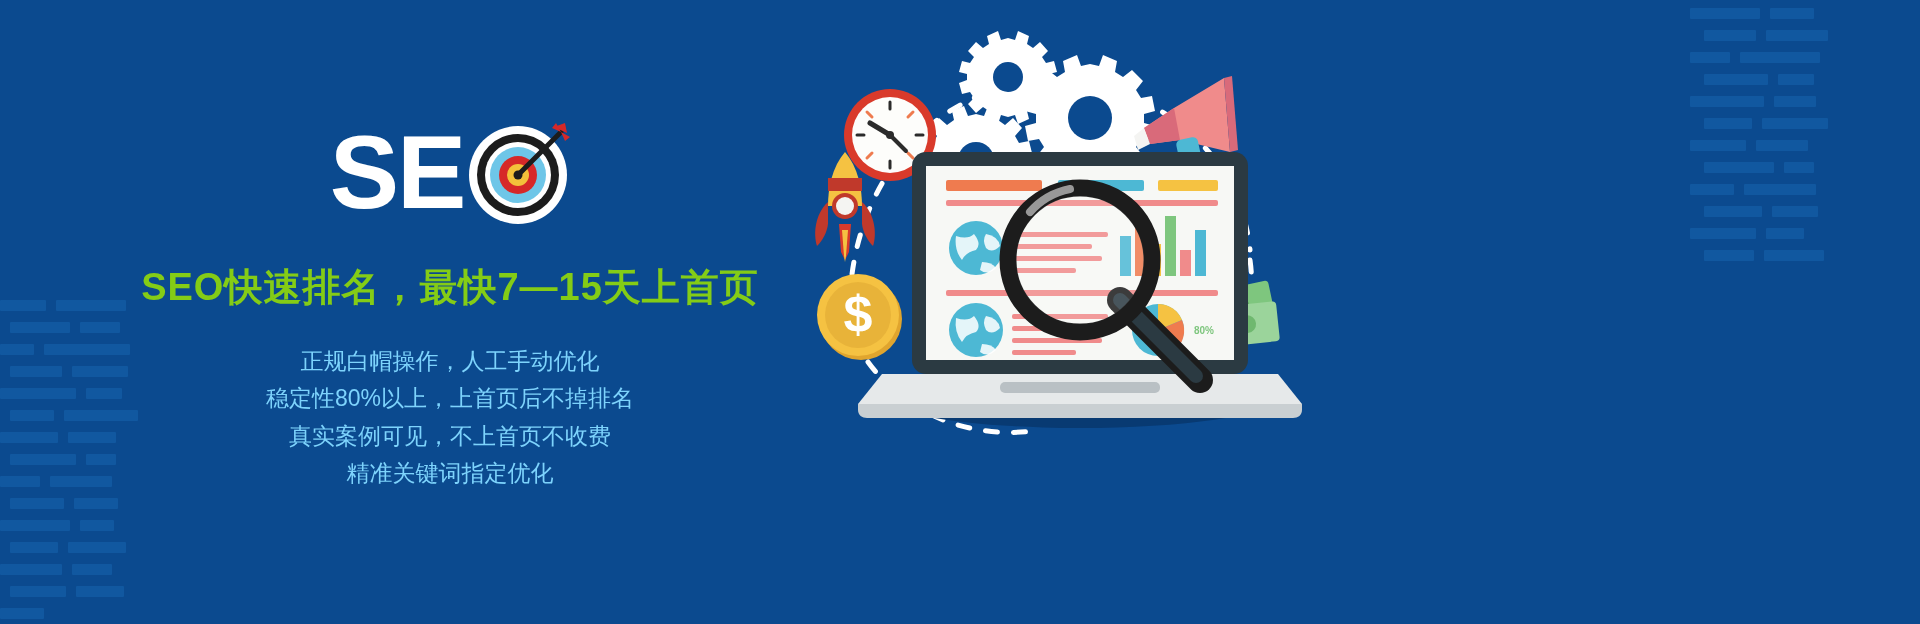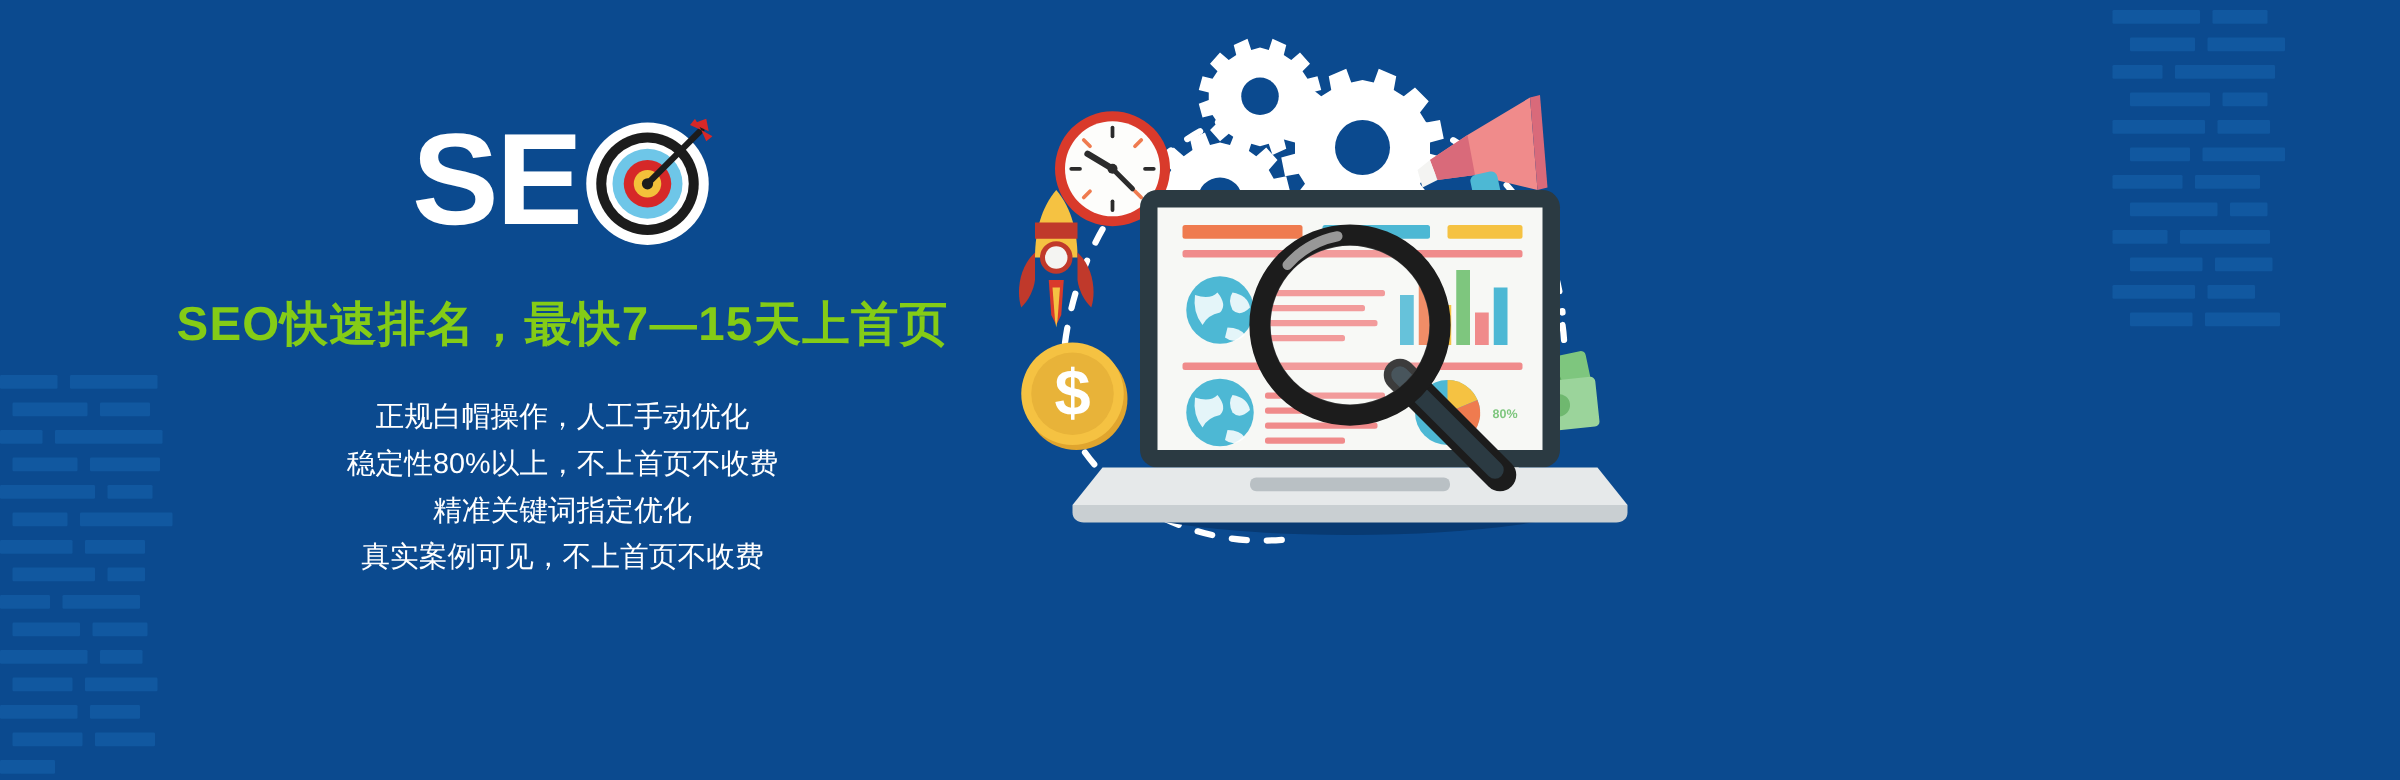--- a/index.html
+++ b/index.html
@@ -15,41 +15,41 @@
   }
 
   
   .code-col{position:absolute;top:0;height:624px;pointer-events:none;}
   .code-col .bar{position:absolute;height:11px;border-radius:1px;background:#1158a0;}
 
   
   #text-block{
     position:absolute;left:0;top:0;width:900px;height:624px;
     display:flex;flex-direction:column;align-items:center;justify-content:flex-start;
-    padding-top:92px;box-sizing:border-box;
+    padding-top:120px;box-sizing:border-box;
   }
 
   
   #seo-logo{display:flex;align-items:center;justify-content:center;height:104px;}
   #seo-logo .letters{
     font-size:104px;line-height:1;font-weight:bold;color:#ffffff;
     letter-spacing:-2px;font-family:"Liberation Sans","DejaVu Sans",sans-serif;
   }
   .target-wrap{
     position:relative;width:104px;height:104px;margin-left:2px;
   }
   
   #headline{
     margin-top:38px;font-size:38px;font-weight:bold;color:#84cc16;
     letter-spacing:1px;white-space:nowrap;
   }
   
   #body-lines{margin-top:30px;display:flex;flex-direction:column;align-items:center;}
   #body-lines .line{
-    font-size:23px;color:#ffffff;line-height:1.62;white-space:nowrap;
+    font-size:23px;color:#7dd3fc;line-height:1.62;white-space:nowrap;
     font-family:"Liberation Sans","DejaVu Sans",sans-serif;
   }
 
   
   #illustration{position:absolute;left:790px;top:0;width:560px;height:624px;}
   #illustration svg{display:block;}
 </style>
 </head>
 <body>
 
@@ -133,23 +133,23 @@
             <path d="M88 7 L99 3 L101 13 Z" fill="#d62828"></path>
           </g>
         </svg>
       </span>
     </div>
 
     <div id="headline">SEO快速排名，最快7—15天上首页</div>
 
     <div id="body-lines">
       <div class="line">正规白帽操作，人工手动优化</div>
-      <div class="line">稳定性80%以上，不上首页不收费</div>
+      <div class="line">稳定性80%以上，上首页后不掉排名</div>
+      <div class="line">真实案例可见，不上首页不收费</div>
       <div class="line">精准关键词指定优化</div>
-      <div class="line">真实案例可见，不上首页不收费</div>
     </div>
   </div>
 
   <div id="illustration">
     <svg width="560" height="624" viewBox="0 0 560 624" xmlns="http://www.w3.org/2000/svg">
 
       <g fill="none" stroke="#ffffff" stroke-width="5" stroke-linecap="round" stroke-dasharray="12 16">
         <path d="M 60 330 C 52 190 140 88 250 82 C 360 76 450 150 460 250"></path>
         <path d="M 78 362 C 120 420 190 440 250 430"></path>
         <path d="M 460 260 C 470 330 430 380 380 400"></path>

